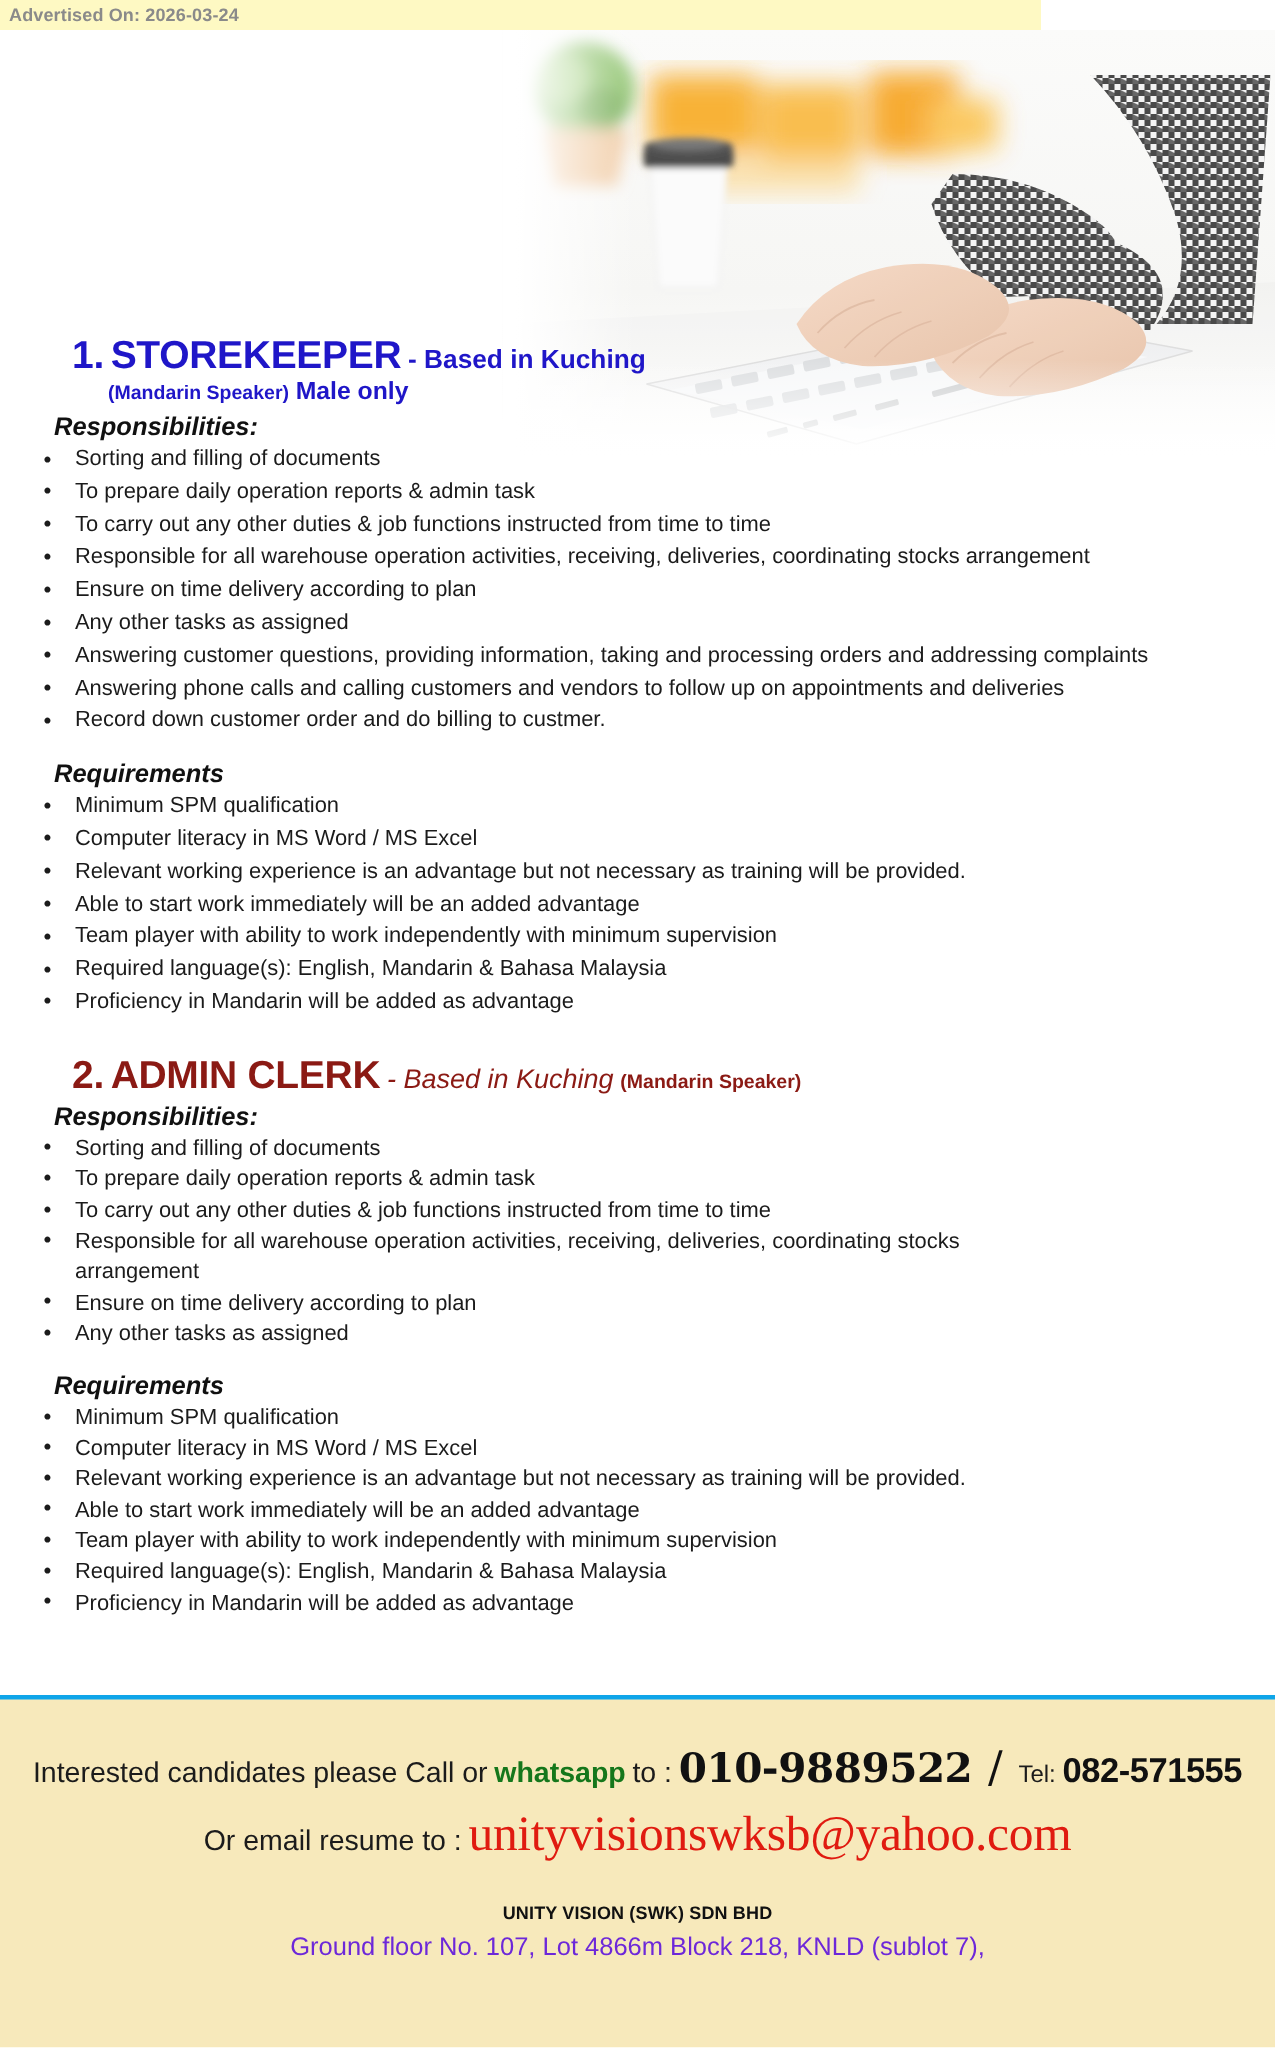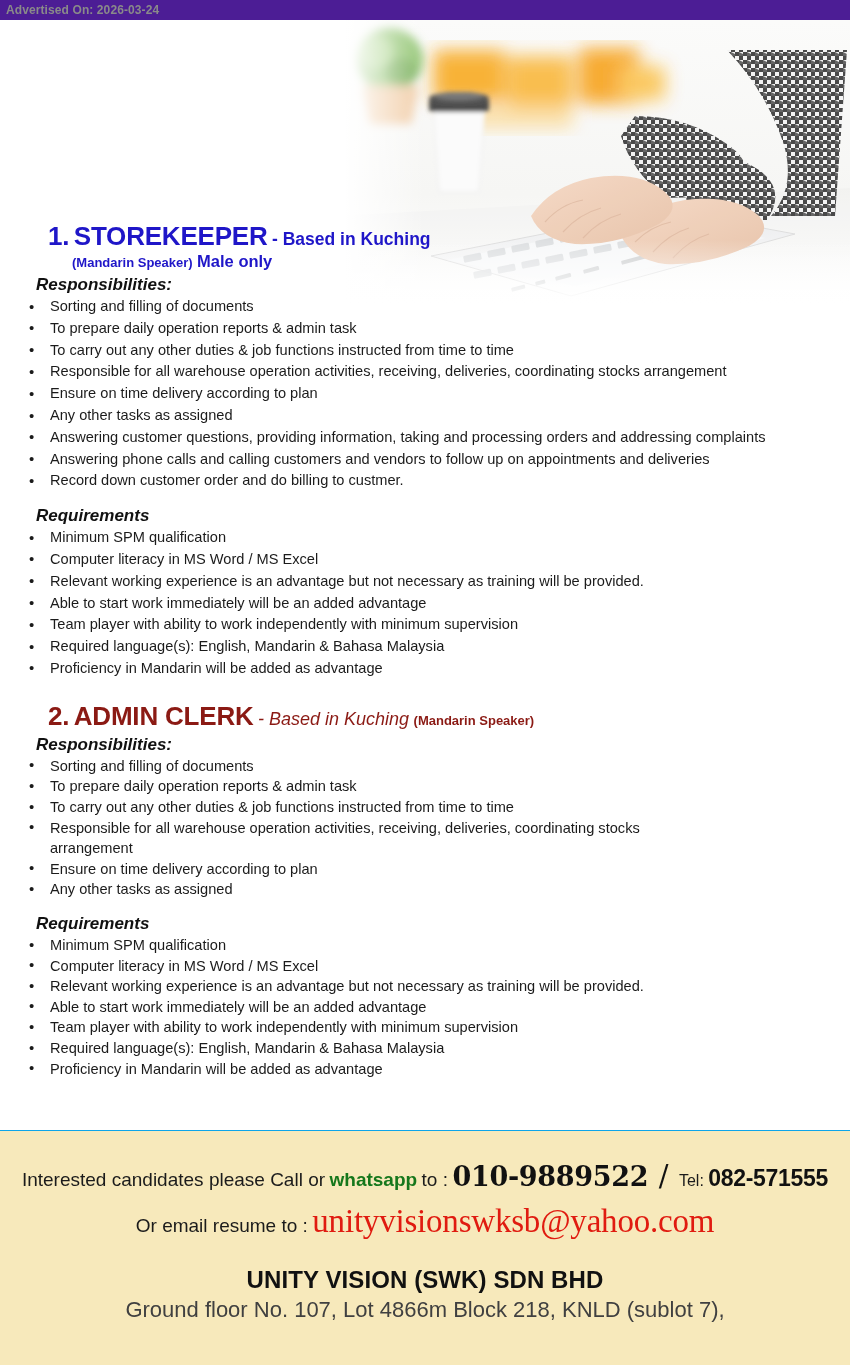--- a/index.html
+++ b/index.html
@@ -14,22 +14,22 @@
   .page {
     position: relative;
     width: 850px;
     height: 1365px;
     background: #ffffff;
   }
 
   
   .adbar {
     position: absolute; top: 0; left: 0;
-    width: 850px; height: 20px;
-    background: #4c1d95;
+    width: 694px; height: 20px;
+    background: #fef9c3;
     display: flex; align-items: center;
   }
   .adbar-text {
     font-size: 12px;
     font-weight: bold;
     color: #8a8a8a;
     padding-left: 6px;
     letter-spacing: 0.1px;
   }
 
@@ -162,21 +162,21 @@
   .job2 ul.bullets li { line-height: 20.6px; }
   .job2 .wrap-item { max-width: 680px; }
 
   
   .footer {
     position: absolute;
     left: 0; bottom: 0;
     width: 850px;
     height: 235px;
     background: #f7e9bb;
-    border-top: 1px solid #0ea5e9;
+    border-top: 3px solid #0ea5e9;
   }
   .contact-line1 {
     text-align: center;
     margin-top: 28px;
     white-space: nowrap;
   }
   .c-text { font-size: 19px; color: #1b1b1b; }
   .c-whatsapp { font-size: 19px; color: #15771b; font-weight: bold; }
   .c-mobile {
     font-family: "DejaVu Serif", serif;
@@ -201,25 +201,25 @@
     font-size: 33px;
     color: #e01b10;
     letter-spacing: -0.2px;
   }
 
   .company {
     text-align: center;
     margin-top: 26px;
   }
   .company-name {
-    font-size: 24px; font-weight: bold; color: #111111;
+    font-size: 12px; font-weight: bold; color: #111111;
     letter-spacing: 0.1px;
   }
   .company-addr {
-    font-size: 22px; color: #404040;
+    font-size: 17px; color: #6d28d9;
     line-height: 26px;
     margin-top: 3px;
   }
 </style>
 </head>
 <body>
 
 <div class="page">
 
   <div class="adbar">

